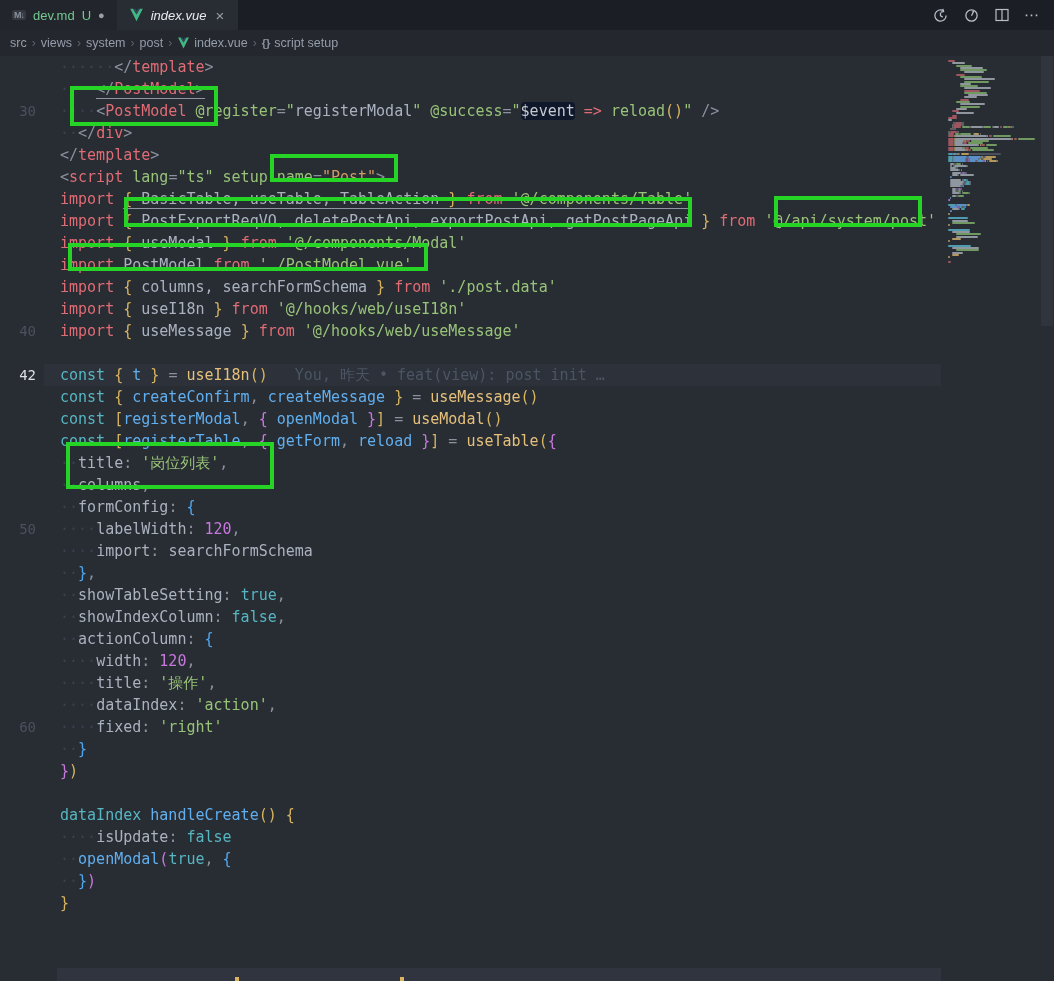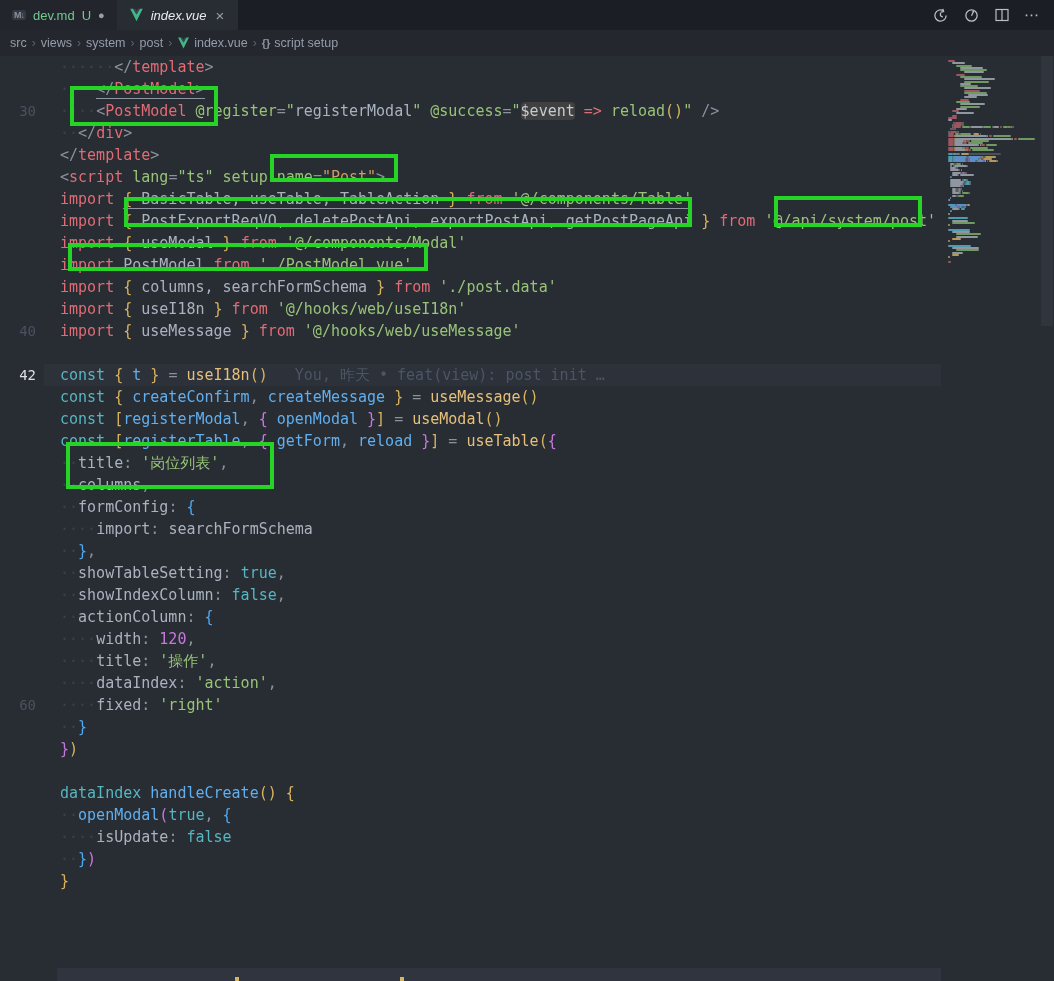--- a/index.html
+++ b/index.html
@@ -39,21 +39,21 @@
   .codetxt { flex:1 1 auto; padding-left:16px; }
   .current .codetxt { background:#2c313a; }
   .current .num { color:#dcdfe4; }
   
   .r { color:#e06c75; } .c { color:#56b6c2; } .b { color:#61afef; }
   .y { color:#e5c07b; } .g { color:#98c379; } .o { color:#d19a66; }
   .p { color:#c678dd; } .i { color:#abb2bf; } .x { color:#8b919e; }
   .w { color:#3b414d; }
   .b1 { color:#d8b45f; } .b2 { color:#c678dd; } .b3 { color:#4fa8f0; }
   .bl { color:#4c5564; }
-  .hi { background:#404040; color:#c6cad2; border-radius:4px; }
+  .hi { background:#0f172a; color:#c6cad2; border-radius:4px; }
   .u { border-bottom:1px solid #8f96a3; }
   
   .minimap { position:absolute; left:944px; top:56px; width:96px; height:925px; background:#282c33; }
   .mm-row { position:absolute; height:2px; border-radius:1px; }
   .scrollbar { position:absolute; left:1040px; top:56px; width:14px; height:925px; }
   .sb-thumb { position:absolute; left:1px; top:0; width:12px; height:270px; background:rgba(130,140,155,0.10); }
   
   .gbox { position:absolute; border:4px solid #25d425; pointer-events:none; }
   .partial-line { position:absolute; left:57px; top:968px; width:884px; height:13px; background:#2f343e; }
   .partial-mark { position:absolute; top:9px; width:4px; height:4px; background:#d8b45f; }
@@ -144,35 +144,36 @@
     <div class="code-line"><span class="num"></span><span class="codetxt"><span class="r">import </span><span class="b1">{</span><span class="i"> useI18n </span><span class="b1">}</span><span class="i"> </span><span class="r">from</span><span class="i"> </span><span class="g">'@/hooks/web/useI18n'</span></span></div>
     <div class="code-line"><span class="num">40</span><span class="codetxt"><span class="r">import </span><span class="b1">{</span><span class="i"> useMessage </span><span class="b1">}</span><span class="i"> </span><span class="r">from</span><span class="i"> </span><span class="g">'@/hooks/web/useMessage'</span></span></div>
     <div class="code-line"><span class="num"></span><span class="codetxt"></span></div>
     <div class="code-line current"><span class="num">42</span><span class="codetxt"><span class="c">const </span><span class="b1">{</span><span class="b"> t </span><span class="b1">}</span><span class="i"> </span><span class="x">=</span><span class="i"> </span><span class="y">useI18n</span><span class="b1">()</span><span class="bl">   You, 昨天 • feat(view): post init …</span></span></div>
     <div class="code-line"><span class="num"></span><span class="codetxt"><span class="c">const </span><span class="b1">{</span><span class="b"> createConfirm</span><span class="x">,</span><span class="b"> createMessage </span><span class="b1">}</span><span class="i"> </span><span class="x">=</span><span class="i"> </span><span class="y">useMessage</span><span class="b1">()</span></span></div>
     <div class="code-line"><span class="num"></span><span class="codetxt"><span class="c">const </span><span class="b1">[</span><span class="b">registerModal</span><span class="x">,</span><span class="i"> </span><span class="b2">{</span><span class="b"> openModal </span><span class="b2">}</span><span class="b1">]</span><span class="i"> </span><span class="x">=</span><span class="i"> </span><span class="y">useModal</span><span class="b1">()</span></span></div>
     <div class="code-line"><span class="num"></span><span class="codetxt"><span class="c">const </span><span class="b1">[</span><span class="b">registerTable</span><span class="x">,</span><span class="i"> </span><span class="b2">{</span><span class="b"> getForm</span><span class="x">,</span><span class="b"> reload </span><span class="b2">}</span><span class="b1">]</span><span class="i"> </span><span class="x">=</span><span class="i"> </span><span class="y">useTable</span><span class="b1">(</span><span class="b2">{</span></span></div>
     <div class="code-line"><span class="num"></span><span class="codetxt"><span class="w">··</span><span class="i">title</span><span class="x">:</span><span class="i"> </span><span class="g">'岗位列表'</span><span class="x">,</span></span></div>
     <div class="code-line"><span class="num"></span><span class="codetxt"><span class="w">··</span><span class="i">columns</span><span class="x">,</span></span></div>
     <div class="code-line"><span class="num"></span><span class="codetxt"><span class="w">··</span><span class="i">formConfig</span><span class="x">:</span><span class="i"> </span><span class="b3">{</span></span></div>
+    <div class="code-line"><span class="num">50</span><span class="codetxt"><span class="w">····</span><span class="i">labelWidth</span><span class="x">:</span><span class="i"> </span><span class="p">120</span><span class="x">,</span></span></div>
     <div class="code-line"><span class="num"></span><span class="codetxt"><span class="w">····</span><span class="i">import</span><span class="x">:</span><span class="i"> </span><span class="i">searchFormSchema</span></span></div>
     <div class="code-line"><span class="num"></span><span class="codetxt"><span class="w">··</span><span class="b3">}</span><span class="x">,</span></span></div>
     <div class="code-line"><span class="num"></span><span class="codetxt"><span class="w">··</span><span class="i">showTableSetting</span><span class="x">:</span><span class="i"> </span><span class="c">true</span><span class="x">,</span></span></div>
     <div class="code-line"><span class="num"></span><span class="codetxt"><span class="w">··</span><span class="i">showIndexColumn</span><span class="x">:</span><span class="i"> </span><span class="c">false</span><span class="x">,</span></span></div>
     <div class="code-line"><span class="num"></span><span class="codetxt"><span class="w">··</span><span class="i">actionColumn</span><span class="x">:</span><span class="i"> </span><span class="b3">{</span></span></div>
     <div class="code-line"><span class="num"></span><span class="codetxt"><span class="w">····</span><span class="i">width</span><span class="x">:</span><span class="i"> </span><span class="p">120</span><span class="x">,</span></span></div>
     <div class="code-line"><span class="num"></span><span class="codetxt"><span class="w">····</span><span class="i">title</span><span class="x">:</span><span class="i"> </span><span class="g">'操作'</span><span class="x">,</span></span></div>
     <div class="code-line"><span class="num"></span><span class="codetxt"><span class="w">····</span><span class="i">dataIndex</span><span class="x">:</span><span class="i"> </span><span class="g">'action'</span><span class="x">,</span></span></div>
     <div class="code-line"><span class="num">60</span><span class="codetxt"><span class="w">····</span><span class="i">fixed</span><span class="x">:</span><span class="i"> </span><span class="g">'right'</span></span></div>
     <div class="code-line"><span class="num"></span><span class="codetxt"><span class="w">··</span><span class="b3">}</span></span></div>
     <div class="code-line"><span class="num"></span><span class="codetxt"><span class="b2">}</span><span class="b1">)</span></span></div>
     <div class="code-line"><span class="num"></span><span class="codetxt"></span></div>
     <div class="code-line"><span class="num"></span><span class="codetxt"><span class="c">dataIndex </span><span class="b">handleCreate</span><span class="b1">()</span><span class="i"> </span><span class="b1">{</span></span></div>
+    <div class="code-line"><span class="num"></span><span class="codetxt"><span class="w">····</span><span class="i">isUpdate</span><span class="x">:</span><span class="i"> </span><span class="c">false</span></span></div>
     <div class="code-line"><span class="num"></span><span class="codetxt"><span class="w">··</span><span class="b">openModal</span><span class="b2">(</span><span class="c">true</span><span class="x">,</span><span class="i"> </span><span class="b3">{</span></span></div>
-    <div class="code-line"><span class="num"></span><span class="codetxt"><span class="w">····</span><span class="i">isUpdate</span><span class="x">:</span><span class="i"> </span><span class="c">false</span></span></div>
     <div class="code-line"><span class="num"></span><span class="codetxt"><span class="w">··</span><span class="b3">}</span><span class="b2">)</span></span></div>
     <div class="code-line"><span class="num"></span><span class="codetxt"><span class="b1">}</span></span></div>
     <div class="code-line"><span class="num"></span><span class="codetxt"></span></div>
   </div>
 
 <div class="partial-line">
   <div class="partial-mark" style="left:178px"></div>
   <div class="partial-mark" style="left:343px"></div>
 </div>
 

